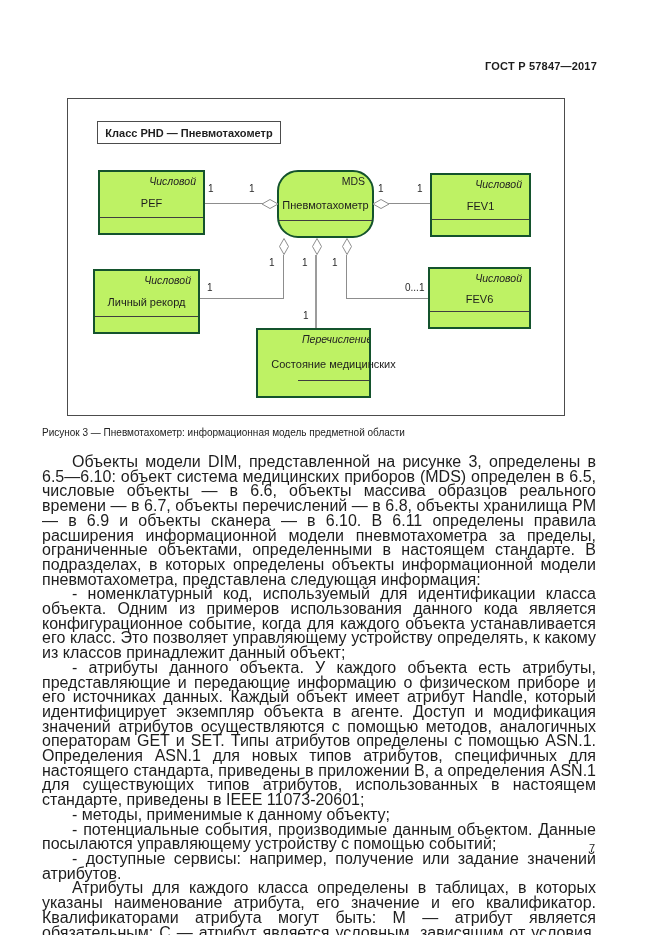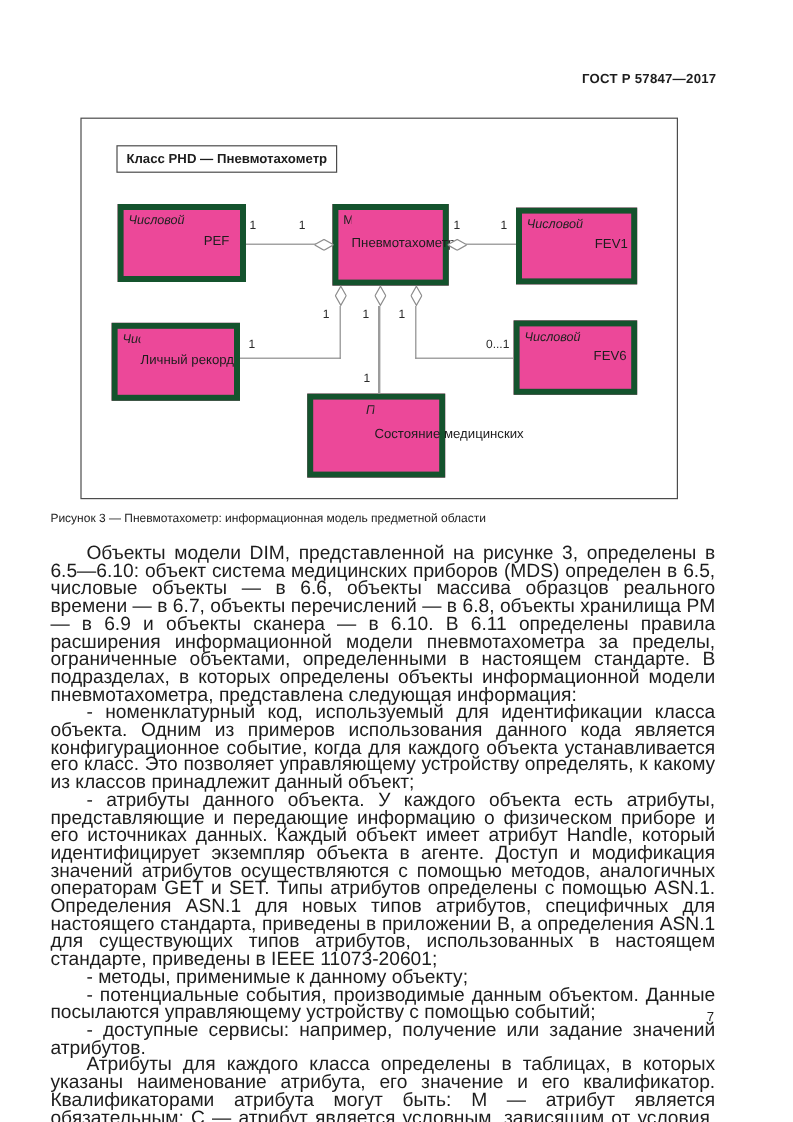--- a/index.html
+++ b/index.html
@@ -25,22 +25,22 @@
     background:#fff;
   }
   .title-box{
     position:absolute;left:29px;top:10px;width:182px;height:21px;
     border:1px solid #4c4c4c;
     display:flex;align-items:center;justify-content:center;
     font-size:11px;font-weight:bold;white-space:nowrap;margin-top:12px;
   }
   .ubox{
     position:absolute;
-    border:5px solid #14532d;background:#ec4899;
-    display:flex;flex-direction:row;
+    border:2px solid #14532d;background:#bef264;
+    display:flex;flex-direction:column;
     box-sizing:border-box;
   }
   .stereo{
     height:17px;padding:3px 7px 0 4px;
     text-align:right;font-style:italic;font-size:10.5px;color:#222;
     white-space:nowrap;overflow:hidden;
   }
   .ubox.no-italic .stereo{font-style:normal;}
   .uname{
     flex:1;display:flex;align-items:center;justify-content:center;
@@ -83,21 +83,21 @@
   <div class="figure">
 
     <div class="title-box">Класс PHD — Пневмотахометр</div>
 
     <div class="ubox" style="left:30px;top:71px;width:107px;height:65px;">
       <div class="stereo">Числовой</div>
       <div class="uname">PEF</div>
       <div class="ucomp"></div>
     </div>
 
-    <div class="ubox no-italic" style="left:209px;top:71px;width:97px;height:68px;">
+    <div class="ubox no-italic" style="left:209px;top:71px;width:97px;height:68px;border-radius:21px;">
       <div class="stereo">MDS</div>
       <div class="uname">Пневмотахометр</div>
       <div class="ucomp"></div>
     </div>
 
     <div class="ubox" style="left:362px;top:74px;width:101px;height:64px;">
       <div class="stereo">Числовой</div>
       <div class="uname">FEV1</div>
       <div class="ucomp"></div>
     </div>

